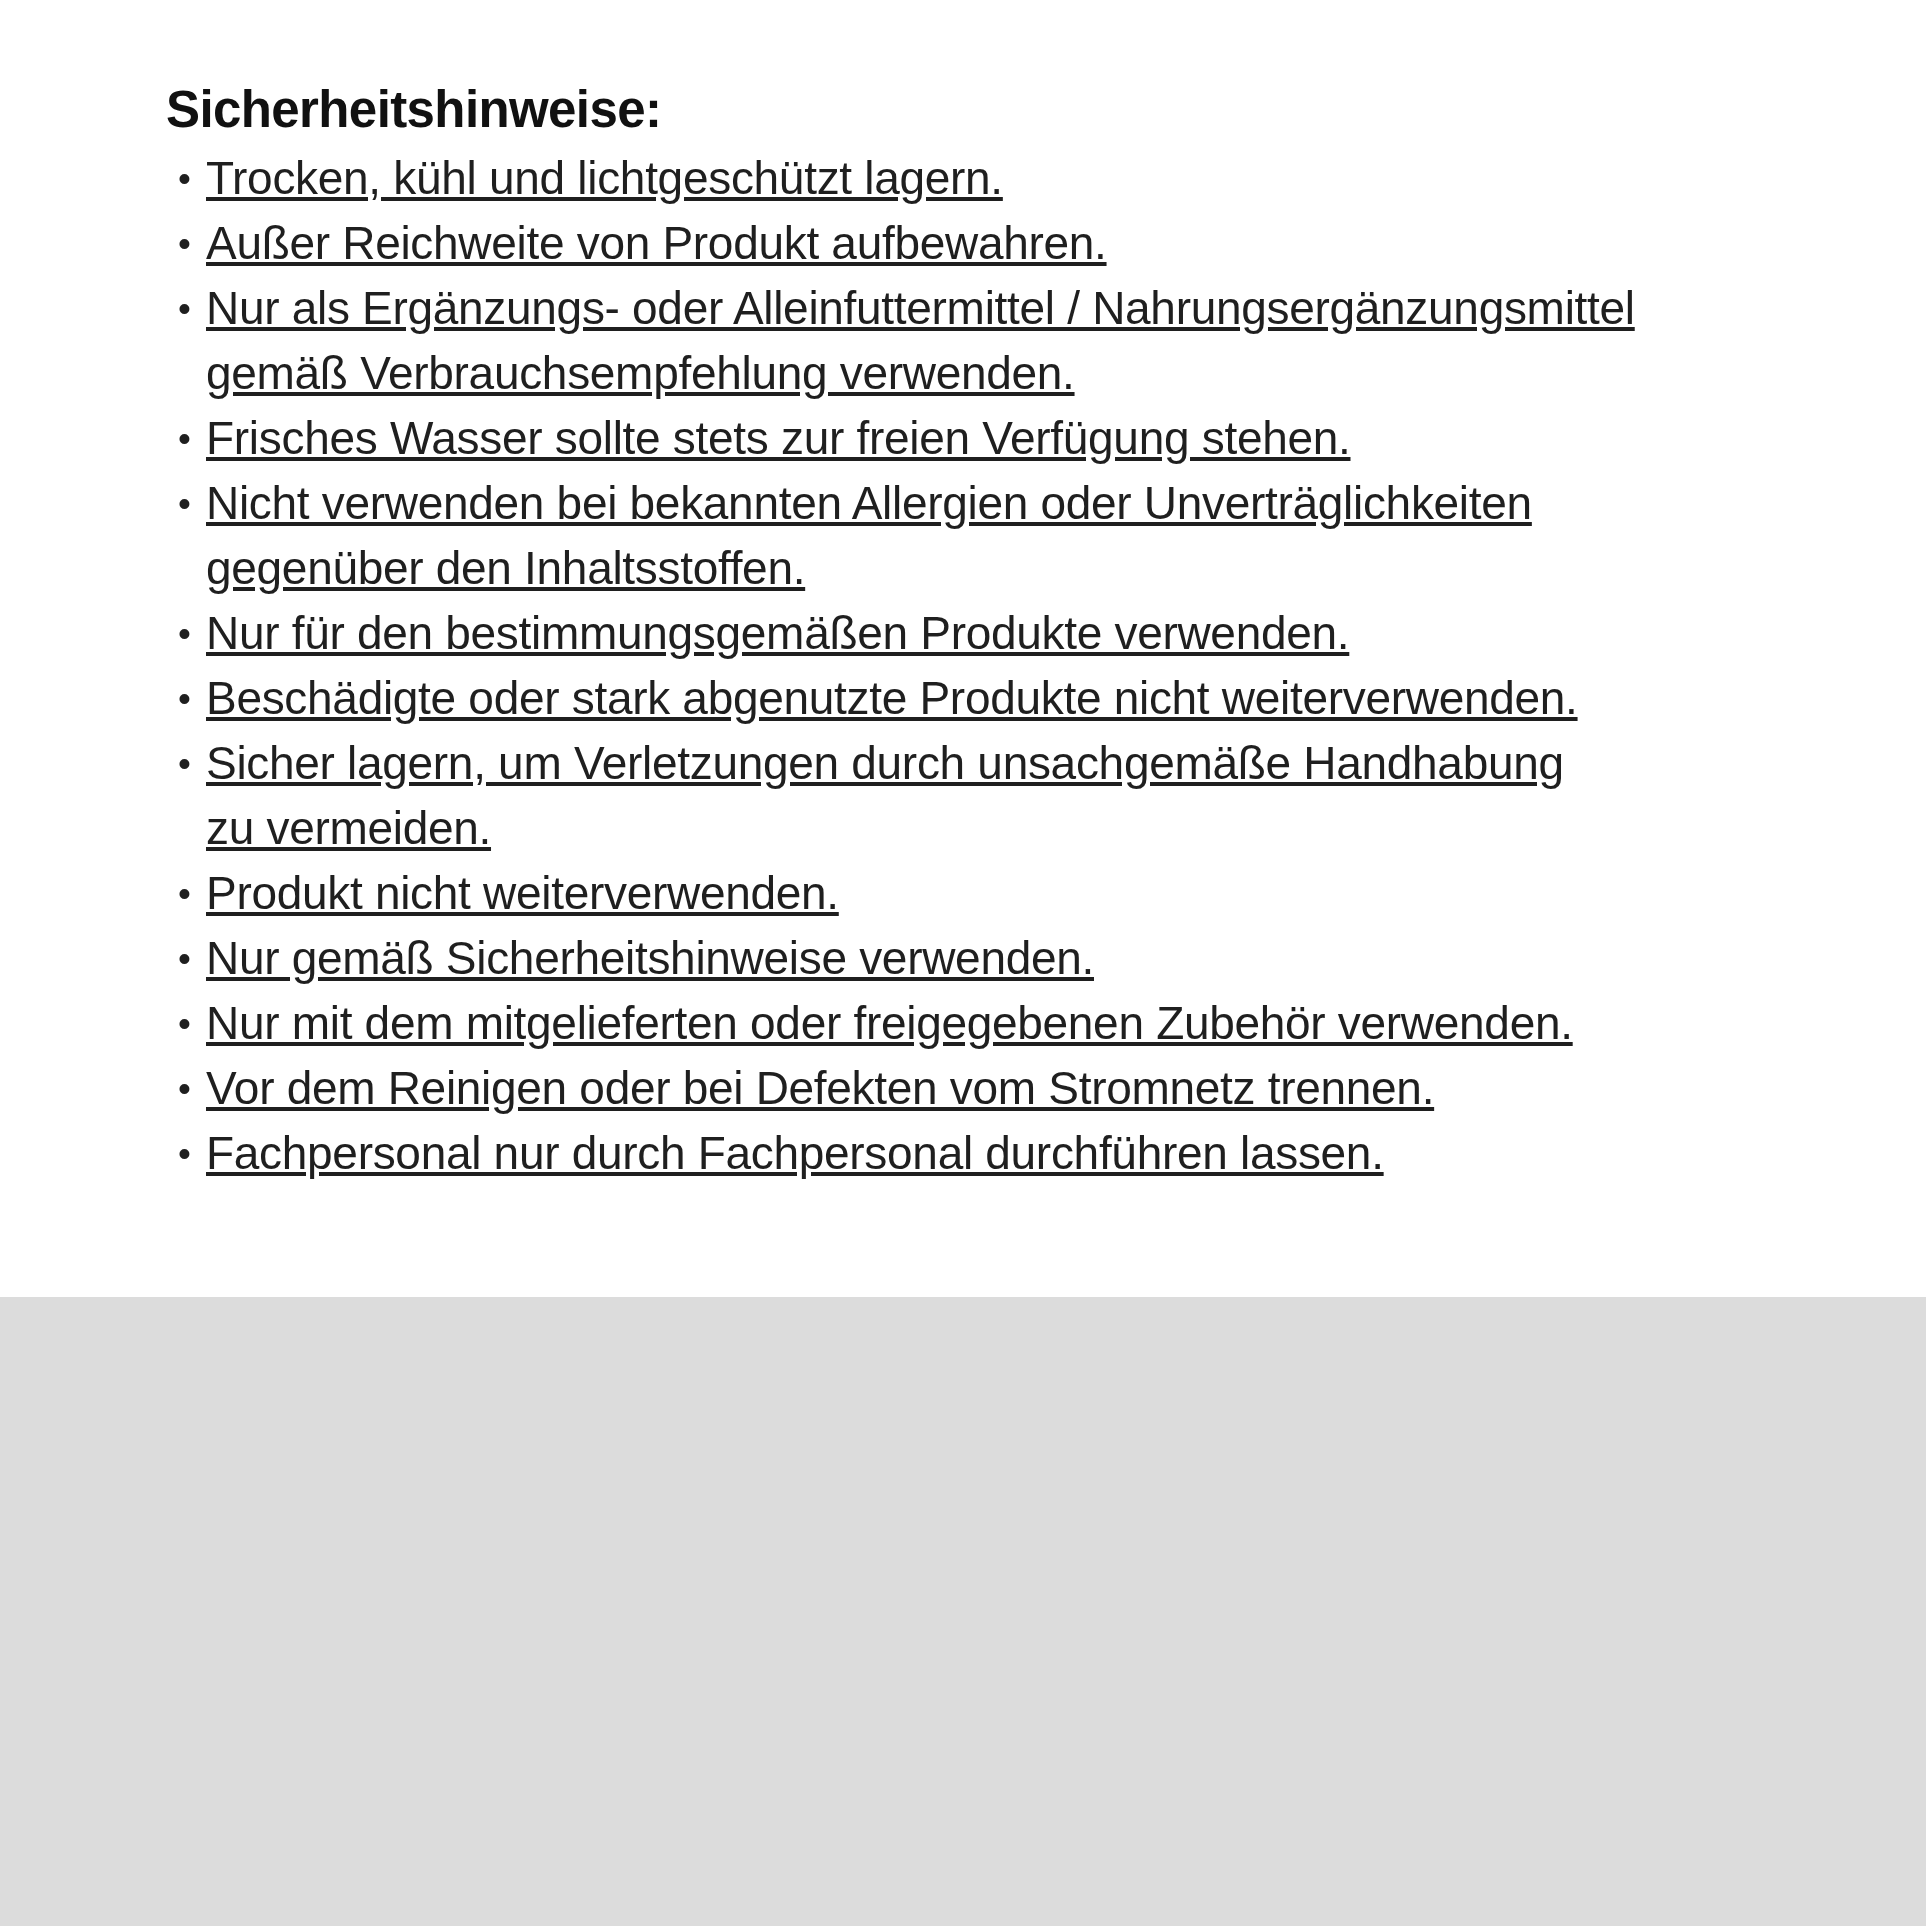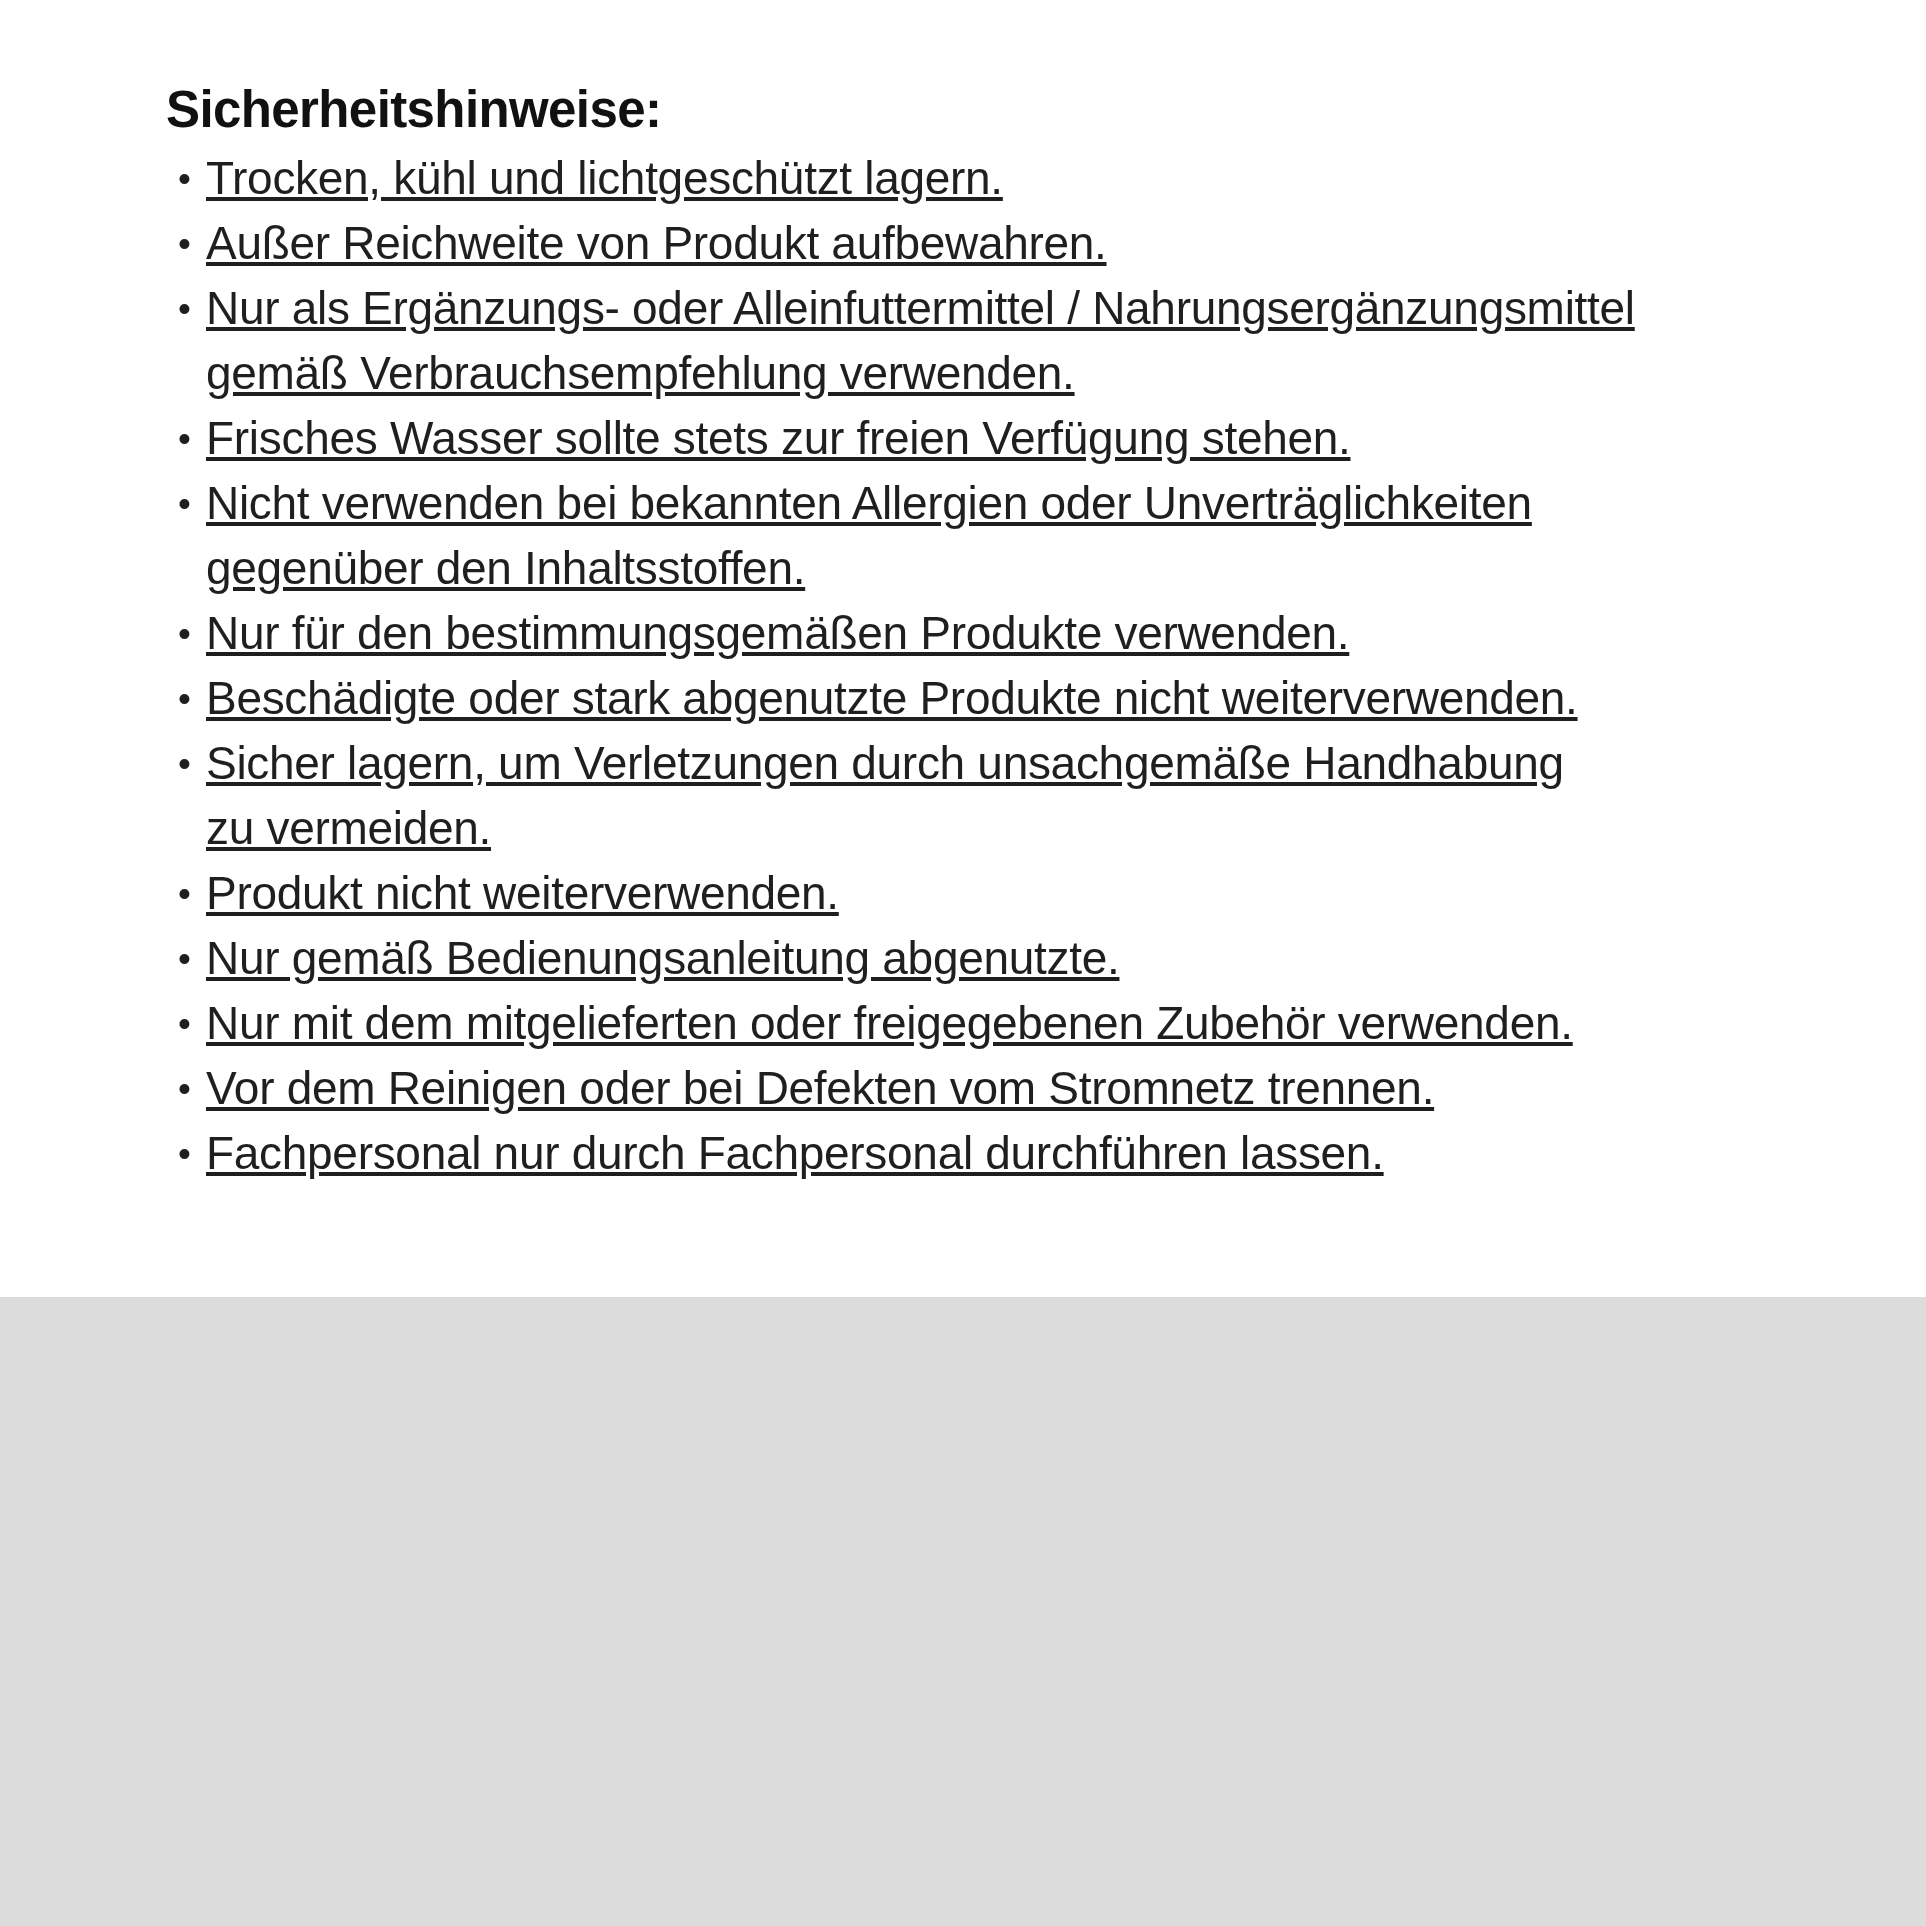--- a/index.html
+++ b/index.html
@@ -99,21 +99,21 @@
       <li class="bullet-item">
         <span class="marker">•</span>
         <div class="lines">Sicher lagern, um Verletzungen durch unsachgemäße Handhabung<br>zu vermeiden.</div>
       </li>
       <li class="bullet-item">
         <span class="marker">•</span>
         <div class="lines">Produkt nicht weiterverwenden.</div>
       </li>
       <li class="bullet-item">
         <span class="marker">•</span>
-        <div class="lines">Nur gemäß Bedienungsanleitung abgenutzte.</div>
+        <div class="lines">Nur gemäß Sicherheitshinweise verwenden.</div>
       </li>
       <li class="bullet-item">
         <span class="marker">•</span>
         <div class="lines">Nur mit dem mitgelieferten oder freigegebenen Zubehör verwenden.</div>
       </li>
       <li class="bullet-item">
         <span class="marker">•</span>
         <div class="lines">Vor dem Reinigen oder bei Defekten vom Stromnetz trennen.</div>
       </li>
       <li class="bullet-item">

